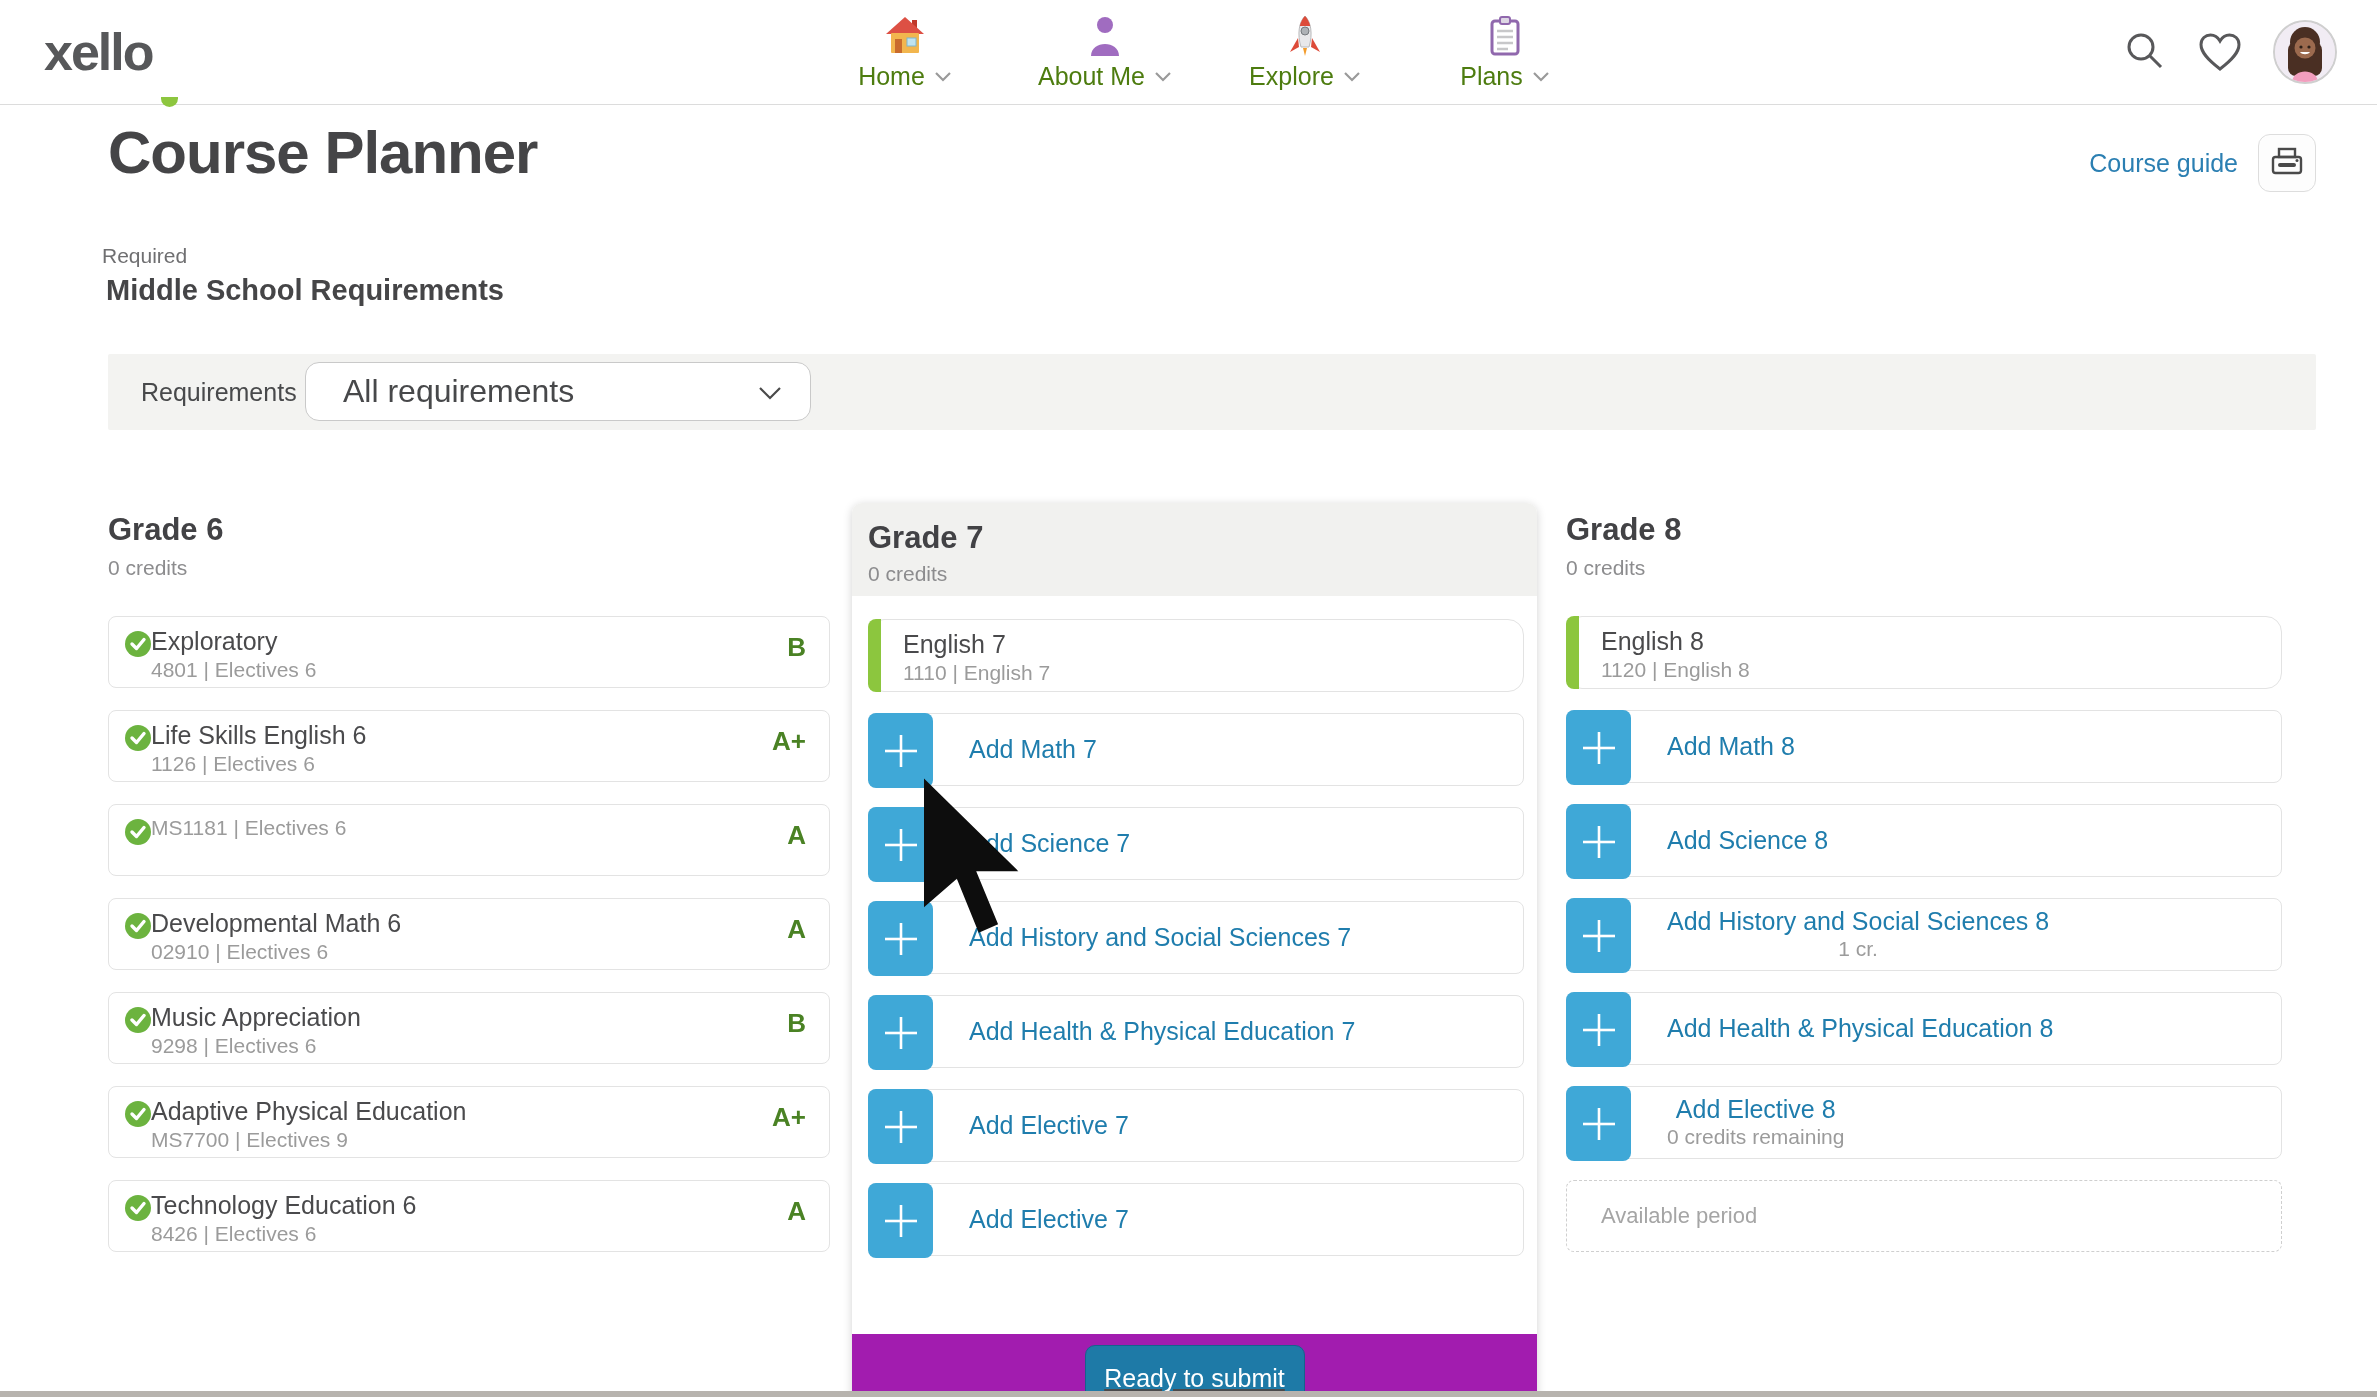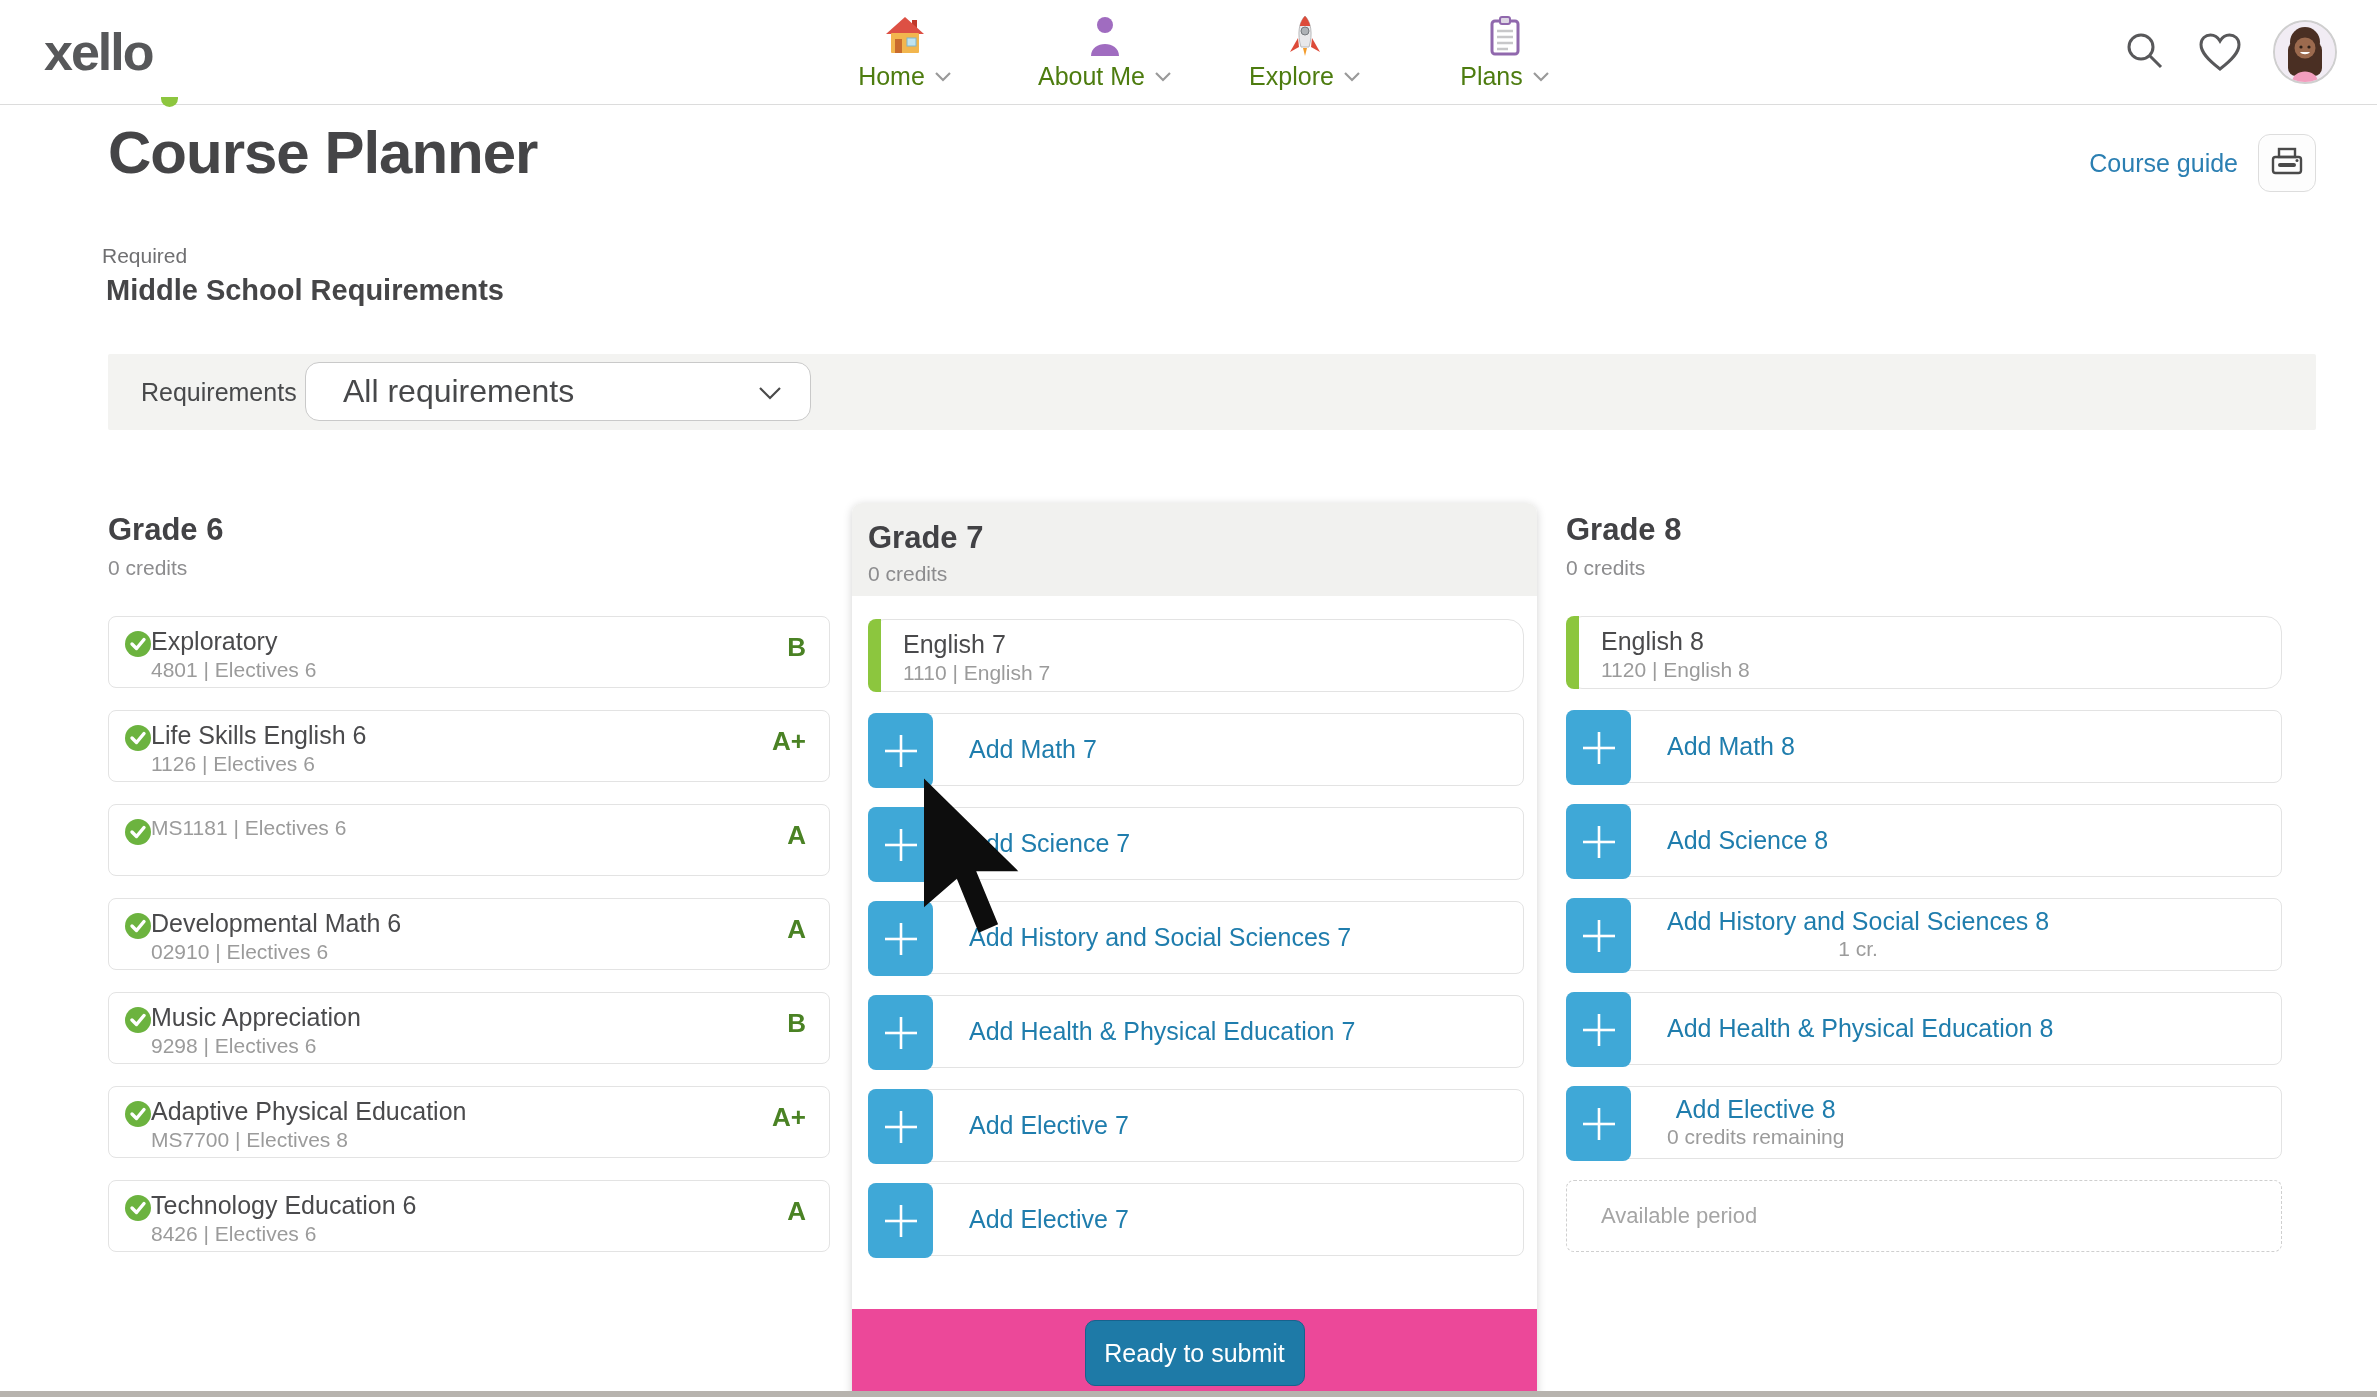--- a/index.html
+++ b/index.html
@@ -82,22 +82,22 @@
   .avail-card span { margin-left:34px; font-size:22px; color:#a5a5a5; }
 
   
   .panel7 { position:absolute; left:852px; top:503px; width:685px; height:894px;
             background:#fff; border-radius:10px 10px 0 0;
             box-shadow:0 2px 10px rgba(0,0,0,0.18); }
   .panel-head { height:93px; background:#f1f1ef; border-radius:10px 10px 0 0;
                 padding:17px 0 0 16px; }
   .panel-head .col-credits { margin-top:6px; }
   .panel-body { padding:23px 13px 0 16px; }
-  .panel-foot { position:absolute; left:0; right:0; bottom:0; height:88px; background:#ec4899;
-                display:flex; justify-content:center; }
+  .panel-foot { position:absolute; left:0; right:0; bottom:0; height:63px; background:#a21caf;
+                display:flex; justify-content:center;text-decoration:underline; }
   .submit-btn { margin-top:11px; width:220px; height:66px; background:#1e7aa7;
                 border:1px solid #17628d; border-radius:10px; color:#fff; font-size:25px;
                 font-family:"Liberation Sans", sans-serif; cursor:pointer; }
 
   .cursor { position:absolute; left:918px; top:776px; z-index:200; }
   .bottom-strip { position:absolute; left:0; top:1391px; width:2377px; height:6px;
                   background:#b7b3ae; z-index:300; }
 </style>
 </head>
 <body>
@@ -280,21 +280,21 @@
         <div class="c-code">9298 | Electives 6</div>
         <div class="c-grade">B</div>
       </div>
 
       <div class="course-card">
         <svg class="check" width="28" height="28" viewBox="0 0 28 28">
             <circle cx="14" cy="14" r="13" fill="#6cb33f"></circle>
             <polyline points="8,14 12.5,18.5 20,9.5" fill="none" stroke="#fff" stroke-width="3.4" stroke-linecap="round" stroke-linejoin="round"></polyline>
           </svg>
         <div class="c-name">Adaptive Physical Education</div>
-        <div class="c-code">MS7700 | Electives 8</div>
+        <div class="c-code">MS7700 | Electives 9</div>
         <div class="c-grade">A+</div>
       </div>
 
       <div class="course-card">
         <svg class="check" width="28" height="28" viewBox="0 0 28 28">
             <circle cx="14" cy="14" r="13" fill="#6cb33f"></circle>
             <polyline points="8,14 12.5,18.5 20,9.5" fill="none" stroke="#fff" stroke-width="3.4" stroke-linecap="round" stroke-linejoin="round"></polyline>
           </svg>
         <div class="c-name">Technology Education 6</div>
         <div class="c-code">8426 | Electives 6</div>

